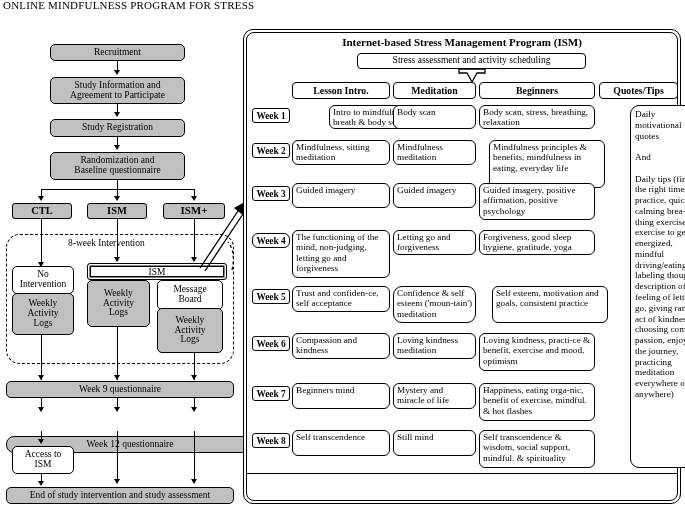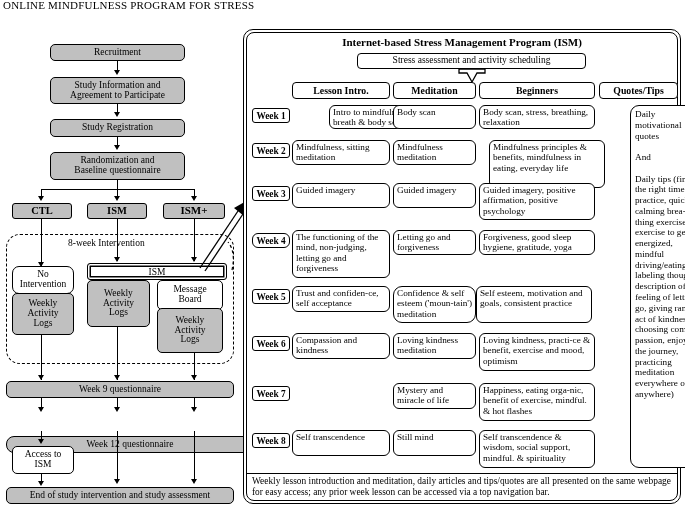--- a/index.html
+++ b/index.html
@@ -158,21 +158,21 @@
     <div class="vline" style="left:41px;top:219px;height:47px;"></div>
     <div class="arrow-d" style="left:37.5px;top:262px;"></div>
     <div class="vline" style="left:117px;top:219px;height:42px;"></div>
     <div class="arrow-d" style="left:113.5px;top:257px;"></div>
     <div class="vline" style="left:194px;top:219px;height:42px;"></div>
     <div class="arrow-d" style="left:190.5px;top:257px;"></div>
 
     <div class="dashrect" style="left:6px;top:234px;width:228px;height:130px;"></div>
     <div class="dashlabel" style="left:68px;top:238px;"><span>8-week Intervention</span></div>
 
-    <div class="box white" style="left:12px;top:266px;width:62px;height:28px;white-space:pre-line;border-radius:7px;">No
+    <div class="box white" style="left:12px;top:266px;width:62px;height:28px;white-space:pre-line;">No
 Intervention</div>
     <div class="box gray" style="left:12px;top:293px;width:62px;height:42px;white-space:pre-line;">Weekly
 Activity
 Logs</div>
 
     <div class="dbl" style="position:absolute;left:87px;top:263px;width:138px;height:15px;border-radius:3px;
                 display:flex;align-items:center;justify-content:center;font-size:9.5px;">
       <span>ISM</span>
     </div>
 
@@ -258,38 +258,38 @@
   <div class="cell" style="left:479px;top:183px;width:116px;height:37px;">Guided imagery, positive affirmation, positive psychology</div>
 
   <div class="wk" style="left:252px;top:233px;width:38px;height:15px;border-radius:6px;">Week 4</div>
   <div class="cell" style="left:292px;top:230px;width:98px;height:48px;">The functioning of the mind, non-judging, letting go and forgiveness</div>
   <div class="cell" style="left:393px;top:230px;width:83px;height:25px;">Letting go and forgiveness</div>
   <div class="cell" style="left:479px;top:230px;width:116px;height:25px;">Forgiveness, good sleep hygiene, gratitude, yoga</div>
 
   <div class="wk" style="left:252px;top:289px;width:38px;height:15px;">Week 5</div>
   <div class="cell" style="left:292px;top:286px;width:98px;height:26px;">Trust and confiden-ce, self acceptance</div>
   <div class="cell" style="left:393px;top:286px;width:83px;height:37px;border-radius:9px;">Confidence &amp; self esteem ('moun-tain') meditation</div>
-  <div class="cell" style="left:476px;top:286px;width:116px;height:37px;">Self esteem, motivation and goals, consistent practice</div>
+  <div class="cell" style="left:492px;top:286px;width:116px;height:37px;">Self esteem, motivation and goals, consistent practice</div>
 
   <div class="wk" style="left:252px;top:336px;width:38px;height:15px;">Week 6</div>
   <div class="cell" style="left:292px;top:333px;width:98px;height:26px;">Compassion and kindness</div>
   <div class="cell" style="left:393px;top:333px;width:83px;height:26px;">Loving kindness meditation</div>
   <div class="cell" style="left:479px;top:333px;width:116px;height:38px;">Loving kindness, practi-ce &amp; benefit, exercise and mood, optimism</div>
 
   <div class="wk" style="left:252px;top:386px;width:38px;height:15px;">Week 7</div>
+  <div class="cell" style="left:292px;top:383px;width:98px;height:26px;">Beginners mind</div>
   <div class="cell" style="left:393px;top:383px;width:83px;height:26px;">Mystery and miracle of life</div>
   <div class="cell" style="left:479px;top:383px;width:116px;height:38px;">Happiness, eating orga-nic, benefit of exercise, mindful. &amp; hot flashes</div>
 
   <div class="wk" style="left:252px;top:433px;width:38px;height:15px;">Week 8</div>
   <div class="cell" style="left:292px;top:430px;width:98px;height:26px;">Self transcendence</div>
   <div class="cell" style="left:393px;top:430px;width:83px;height:26px;">Still mind</div>
   <div class="cell" style="left:479px;top:430px;width:116px;height:38px;">Self transcendence &amp; wisdom, social support, mindful. &amp; spirituality</div>
 
   <div class="qcell" style="left:630px;top:105px;width:79px;height:363px;">Daily motivational quotes
 
 And
 
 Daily tips (finding the right time to practice, quick calming brea-thing exercise, exercise to get energized, mindful driving/eating, labeling thought, description of feeling of letting go, giving random act of kindness, choosing com-passion, enjoy-ing the journey, practicing meditation everywhere or anywhere)</div>
 
   <div class="sep" style="left:246px;top:473px;width:432px;"></div>
-  <div class="footnote" style="left:252px;top:476px;width:424px;">Weekly lesson introduction and meditation, daily articles and tips/quotes are all presented on the same webpage for easy access; any prior week lesson can be accessed via a top navigation bar.</div>
 
 </div>
 
 </body></html>

